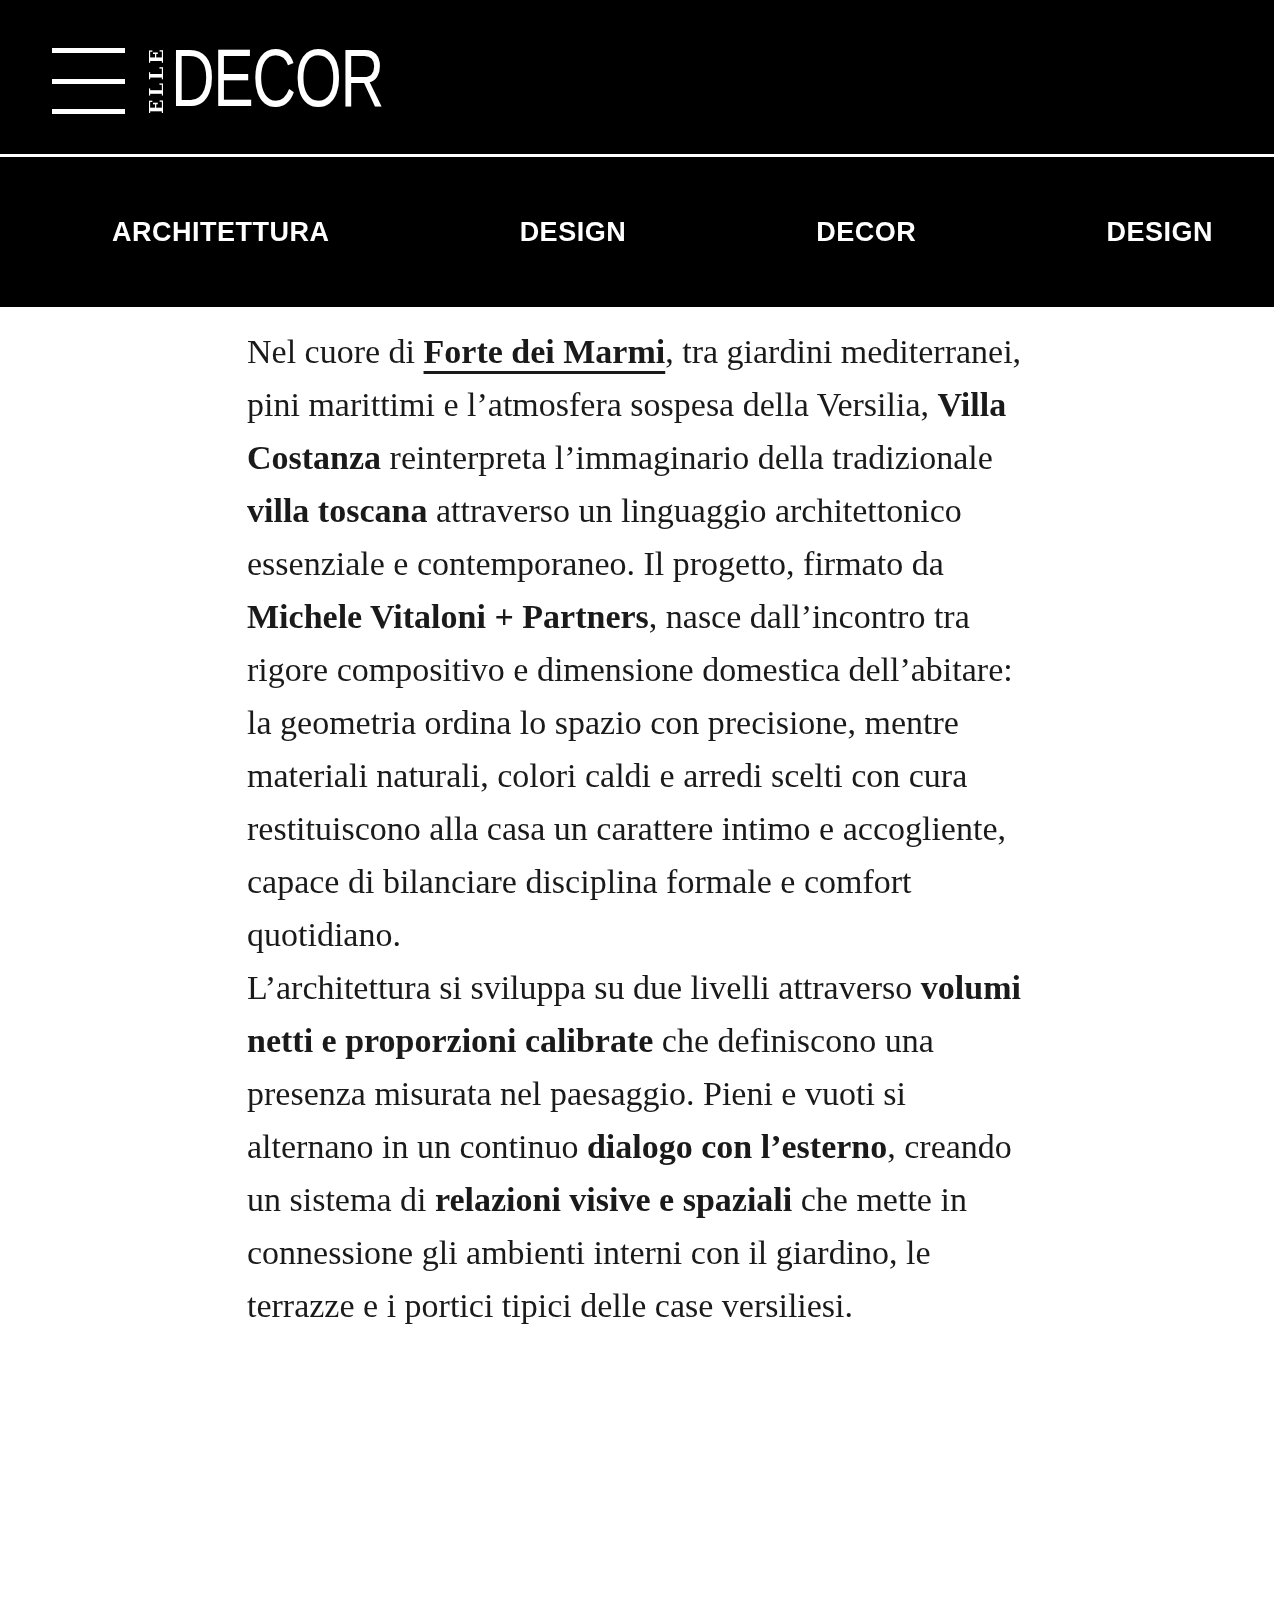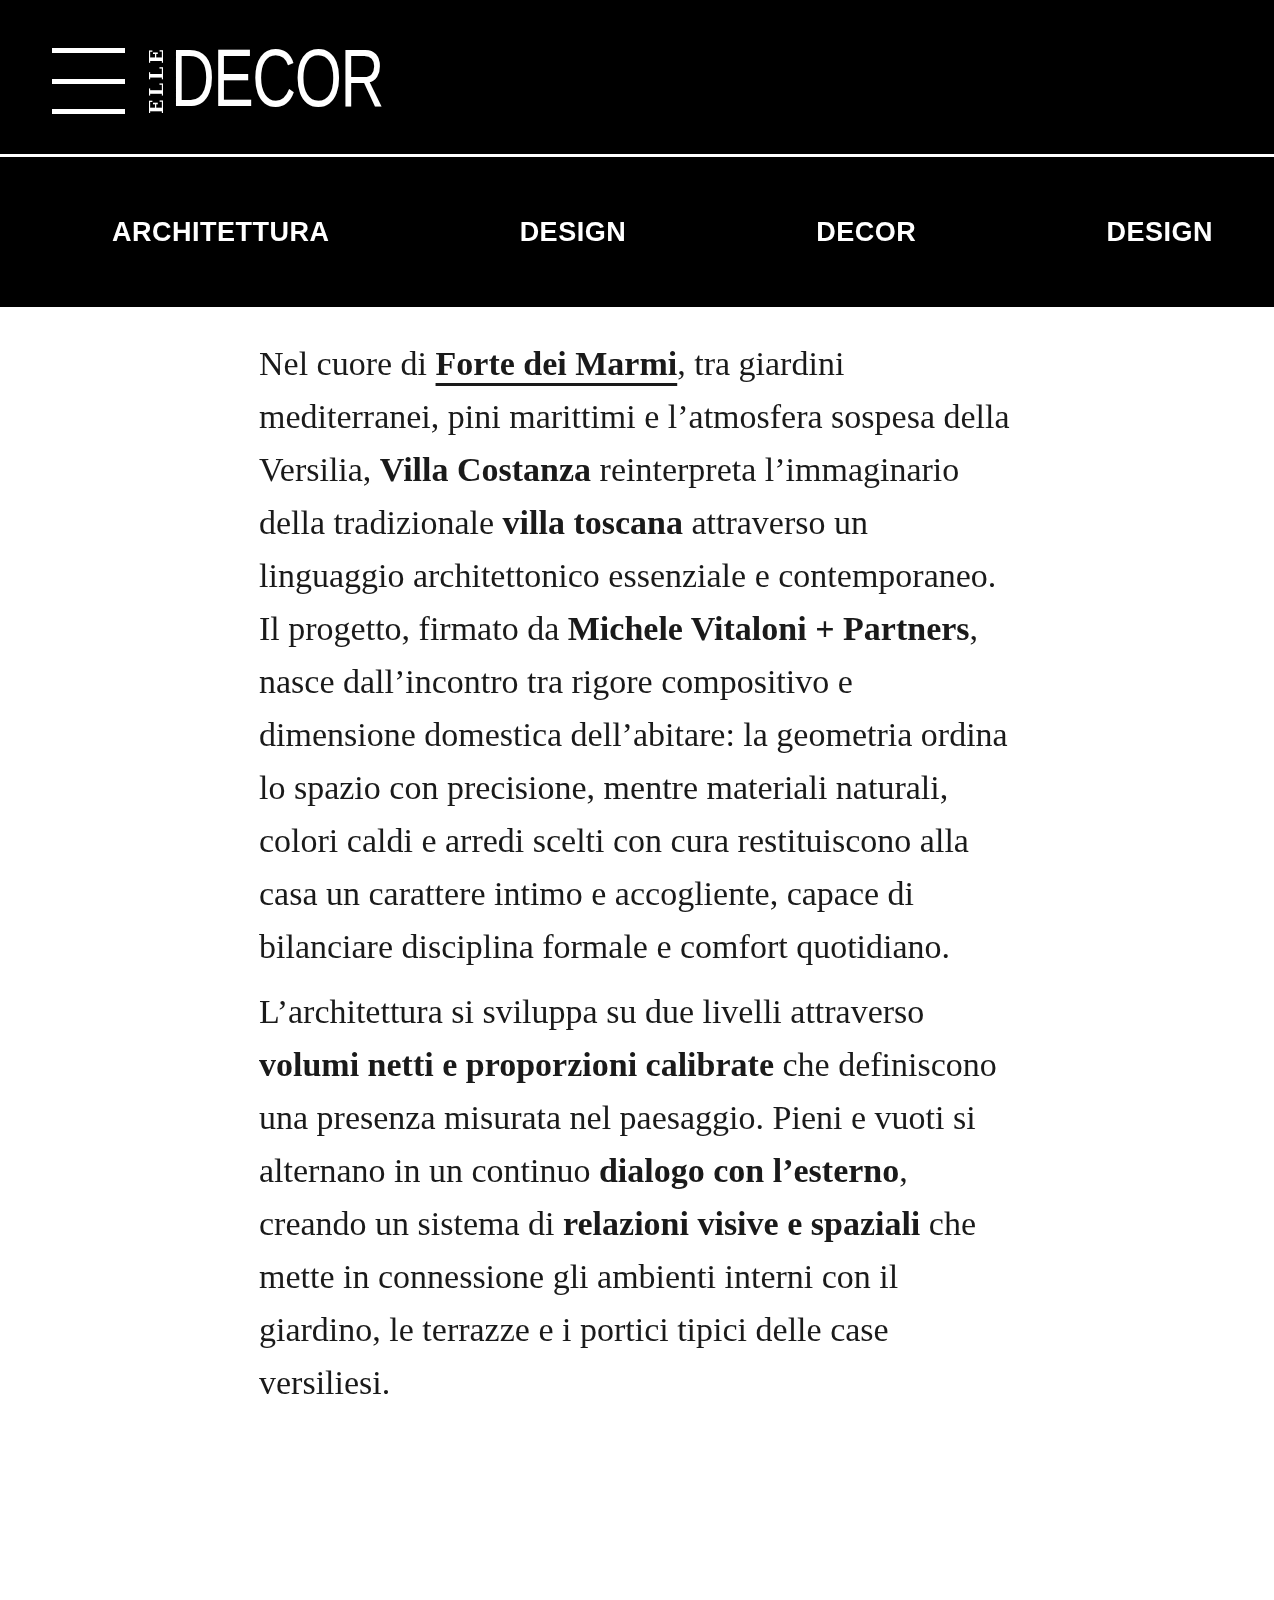--- a/index.html
+++ b/index.html
@@ -100,21 +100,21 @@
 
   
   .content {
     padding: 18px 0 30px;
   }
   .content-col {
     width: 780px;
     margin: 0 auto;
   }
   .para {
-    margin: 12px;
+    margin: 0;
     color: #1a1a1a;
     font-size: 34px;
     line-height: 53px;
   }
   .para .bold {
     font-weight: 700;
   }
   .inline-link {
     color: inherit;
     font-weight: 700;

